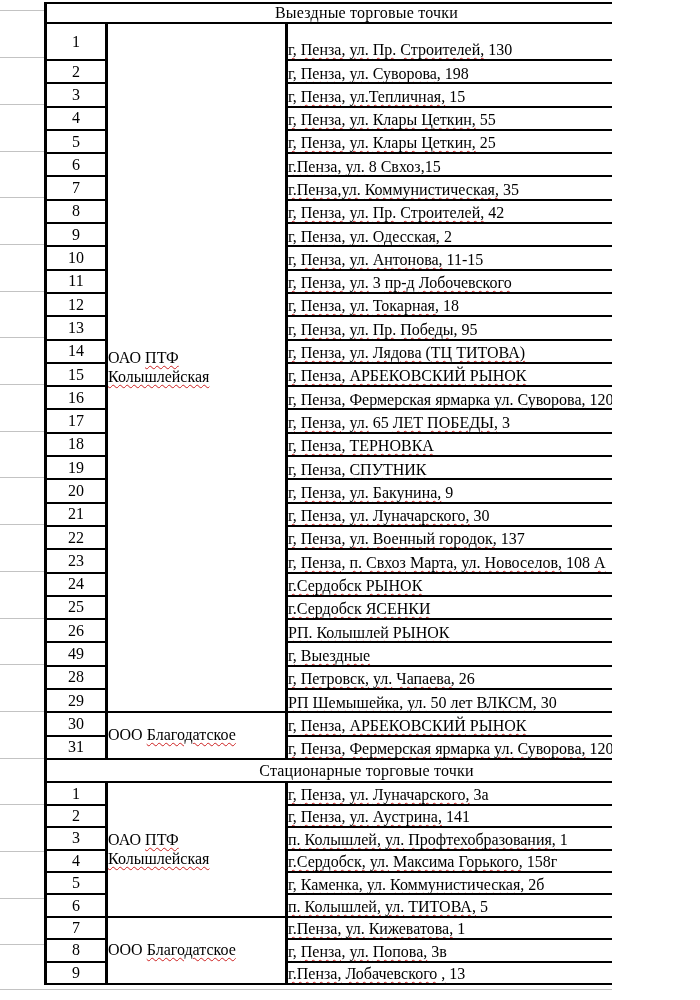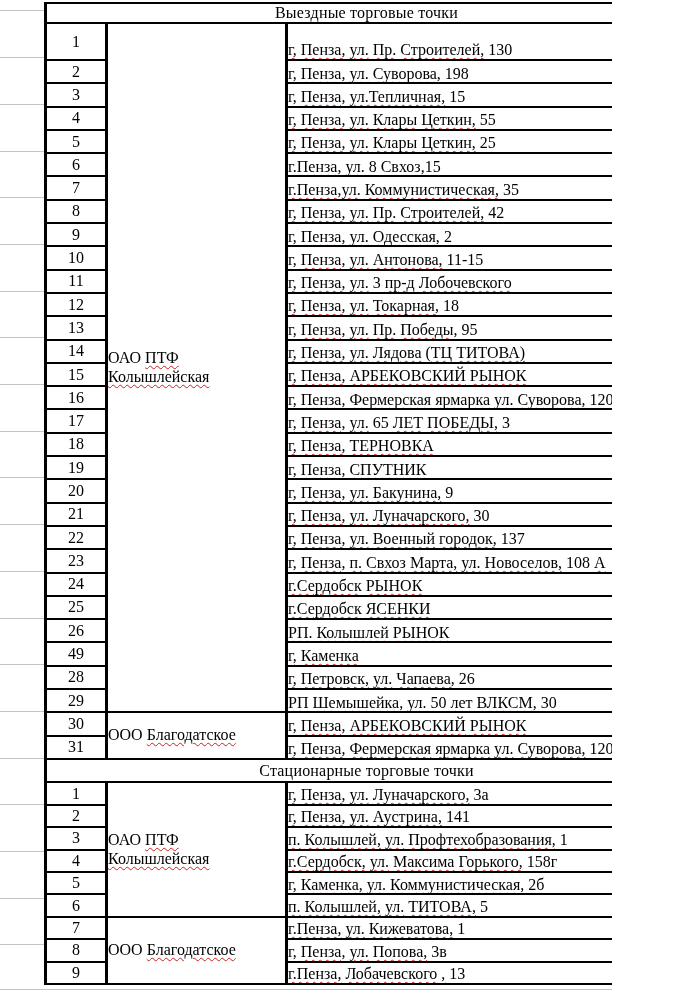--- a/index.html
+++ b/index.html
@@ -202,21 +202,21 @@
         <tr class="r1">
           <td class="num">25</td>
           <td class="addr"><span class="wv">г.Сердобск</span> <span class="wv">ЯСЕНКИ</span></td>
         </tr>
         <tr class="r1">
           <td class="num">26</td>
           <td class="addr"><span class="wv">РП.</span> <span class="wv">Колышлей</span> <span class="wv">РЫНОК</span></td>
         </tr>
         <tr class="r1">
           <td class="num">49</td>
-          <td class="addr"><span class="wv">г,</span> <span class="wv">Каменка</span></td>
+          <td class="addr"><span class="wv">г,</span> <span class="wv">Выездные</span></td>
         </tr>
         <tr class="r1">
           <td class="num">28</td>
           <td class="addr"><span class="wv">г,</span> <span class="wv">Петровск,</span> <span class="wv">ул.</span> <span class="wv">Чапаева,</span> <span class="pl">26</span></td>
         </tr>
         <tr class="r1">
           <td class="num">29</td>
           <td class="addr"><span class="wv">РП</span> <span class="wv">Шемышейка,</span> <span class="wv">ул.</span> <span class="pl">50</span> <span class="wv">лет</span> <span class="wv">ВЛКСМ,</span> <span class="pl">30</span></td>
         </tr>
         <tr class="r1">

